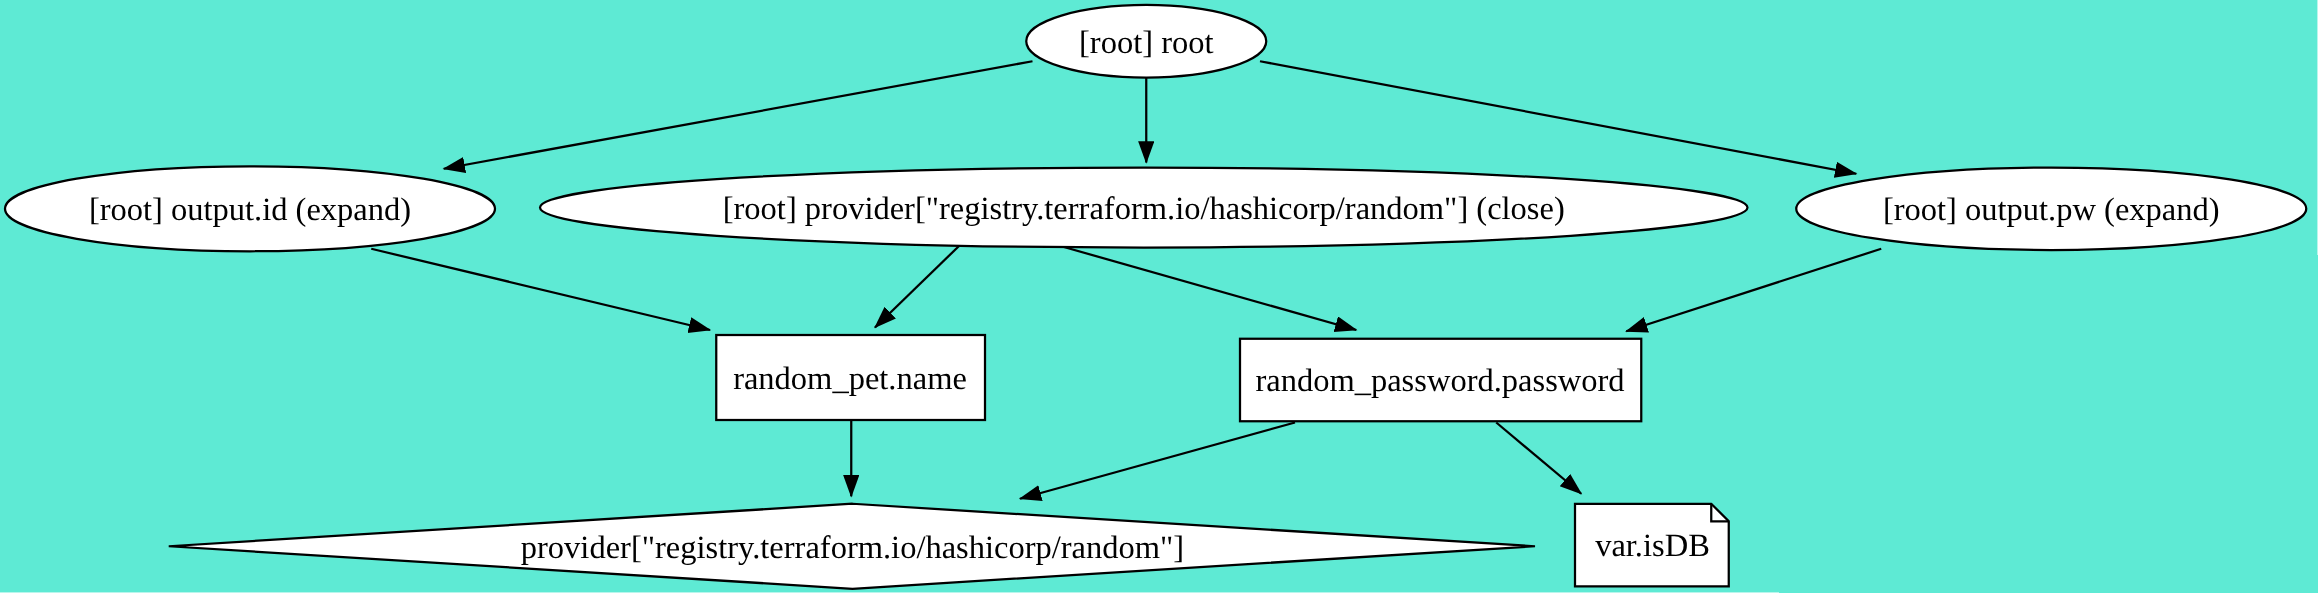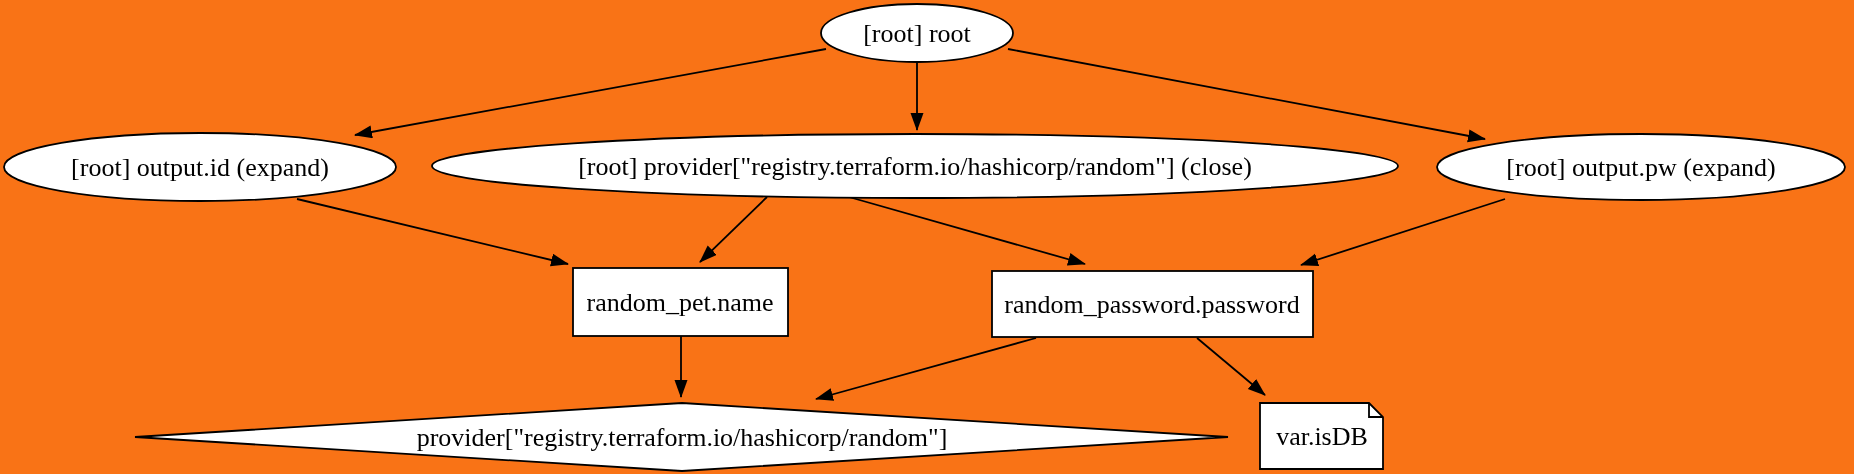--- a/index.html
+++ b/index.html
@@ -4,21 +4,21 @@
 <style>
   html, body {
     margin: 0;
     padding: 0;
     background: #ffffff;
   }
   .canvas {
     position: relative;
     width: 1854px;
     height: 474px;
-    background: #f97316;
+    background: #5eead4;
     overflow: hidden;
   }
   svg {
     display: block;
   }
   .node-shape {
     fill: #ffffff;
     stroke: #000000;
     stroke-width: 1.8;
   }

